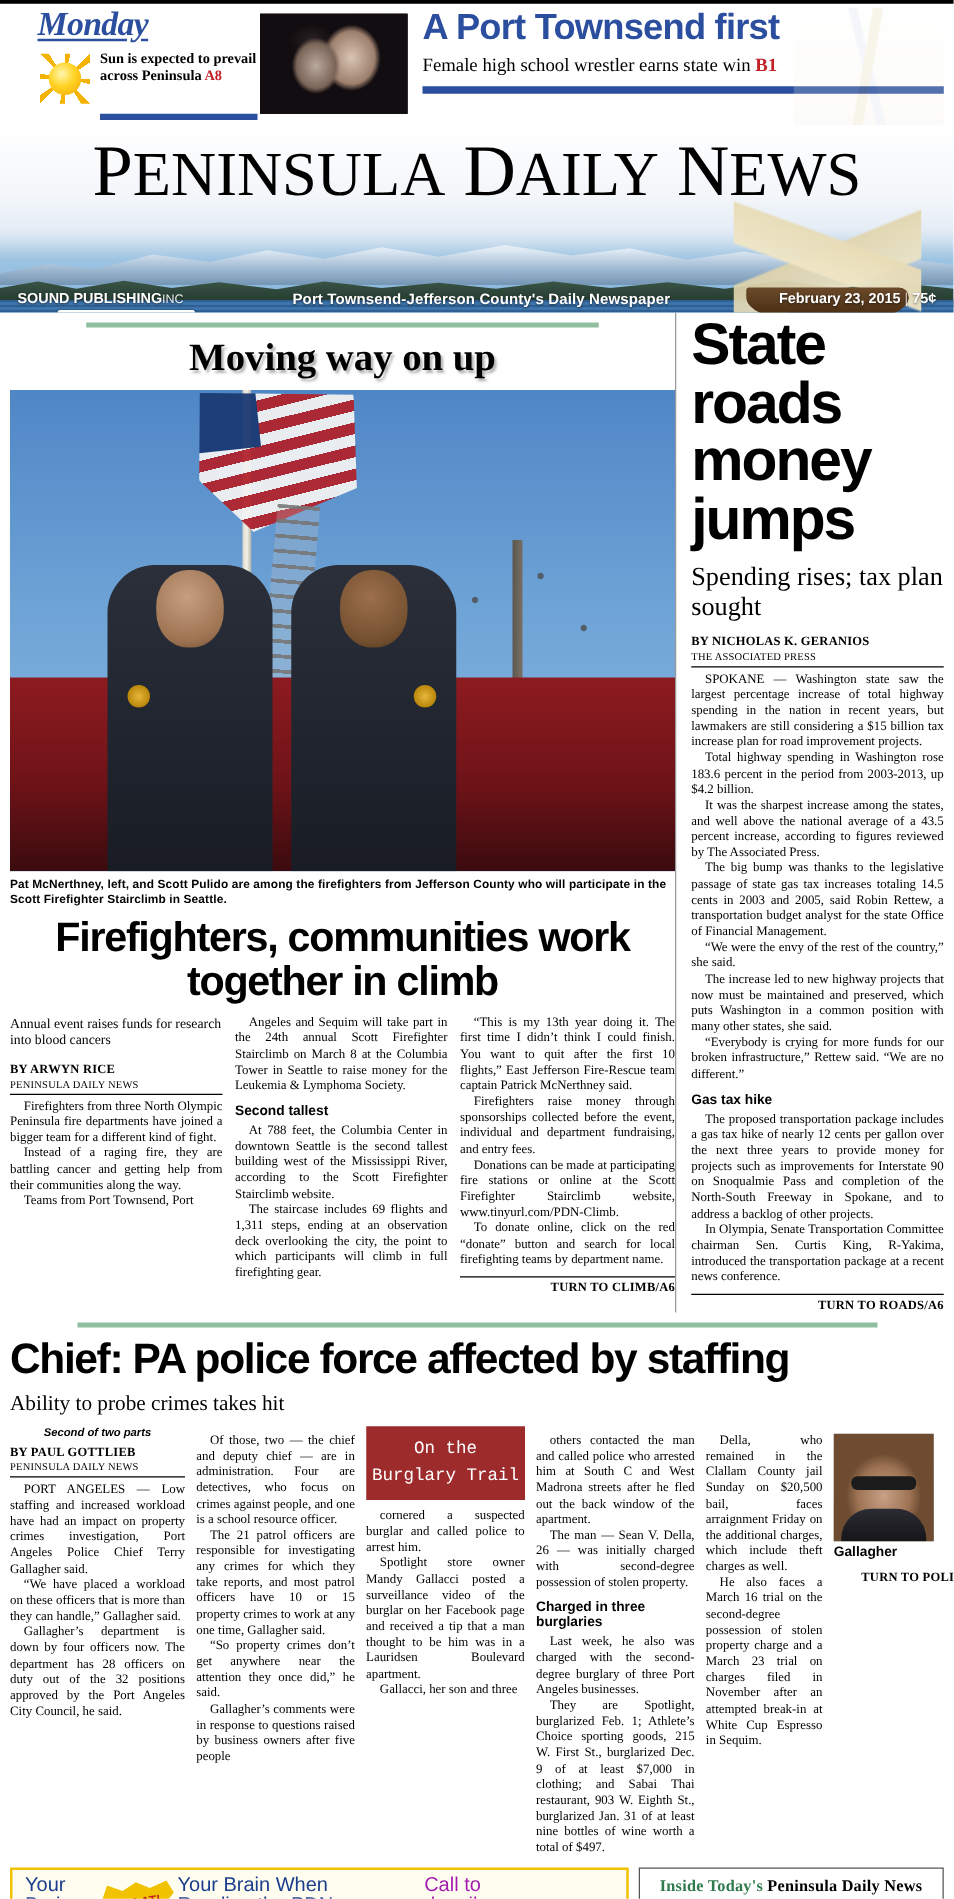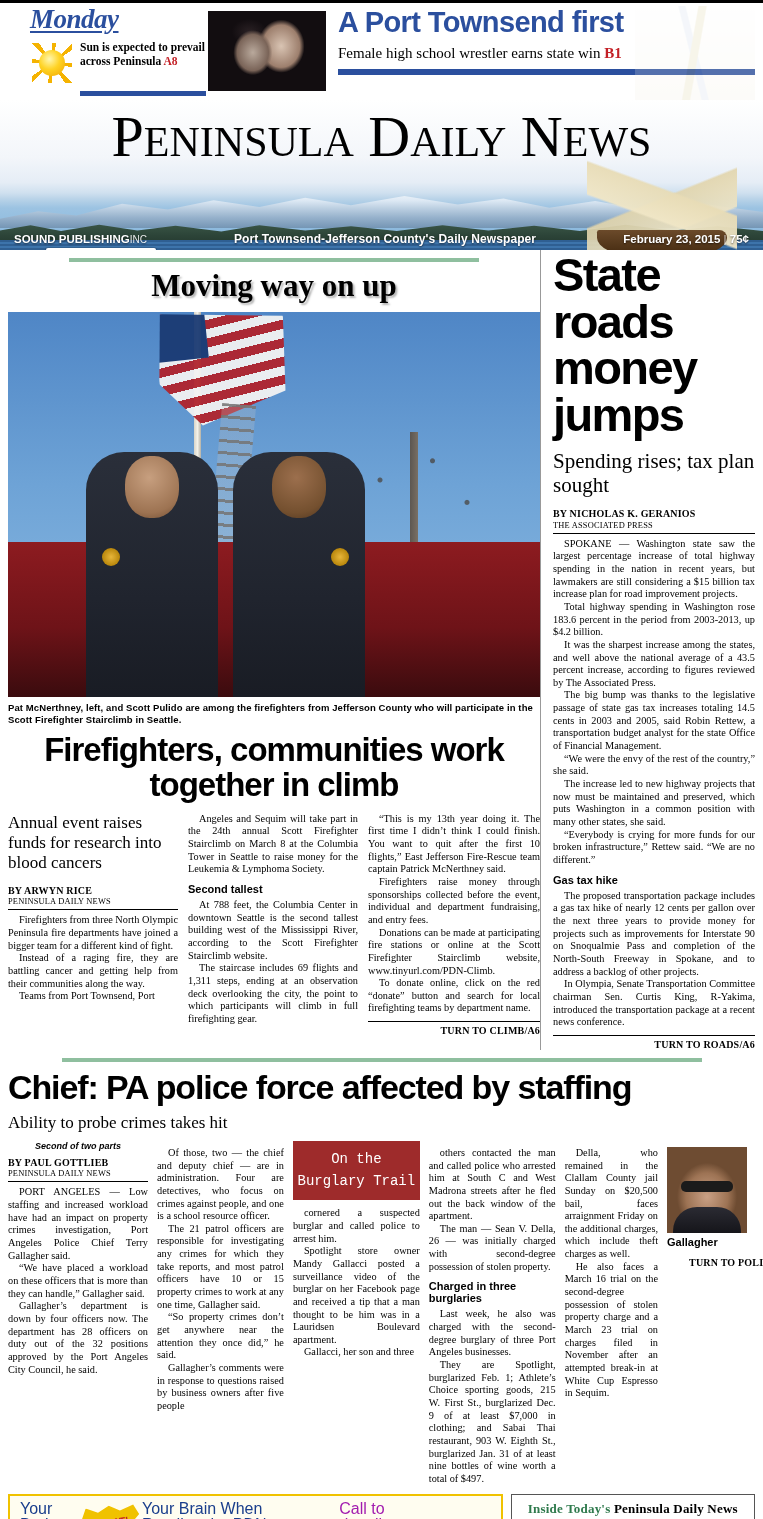--- a/index.html
+++ b/index.html
@@ -103,21 +103,21 @@
     background: repeating-linear-gradient(180deg,#2f5f92 0px,#2f5f92 2px,#3d74ab 2px,#3d74ab 4px);
   }
   .mh-title {
     position:absolute; left:0; right:0; top:8px;
     text-align:center;
     font-family:"Liberation Serif", serif;
     font-size:58px; font-weight:normal; line-height:1;
     letter-spacing:0px;
     color:#000;
   }
-  .mh-title .sc { font-size:42px; }
+  .mh-title .sc { font-size:50px; }
   .mh-ferry {
     position:absolute; left:46px; top:148px; width:110px; height:26px;
     background:
       linear-gradient(180deg, #ffffff 0%, #ffffff 58%, #2c3c4c 60%, #2c3c4c 100%);
     border-radius:2px 2px 6px 6px;
     box-shadow: 0 0 0 1px rgba(0,0,0,.15);
   }
   .mh-ferry:after{
     content:""; position:absolute; left:8px; top:3px; width:94px; height:6px;
     background: repeating-linear-gradient(90deg,#9fb6c8 0 3px, #ffffff 3px 6px);
@@ -234,21 +234,21 @@
     margin: 2px 0 10px 0;
   }
 
   .three-col { display:flex; gap:10px; }
   .tc { width:170px; }
   .tc2 { width:170px; }
   .tc3 { width:172px; }
 
   .deck-serif {
     font-family:"Liberation Serif", serif;
-    font-size:17px; line-height:1.2; margin-bottom:10px;
+    font-size:11px; line-height:1.2; margin-bottom:10px;
   }
   .byline {
     font-family:"Liberation Serif", serif;
     font-size:10px; font-weight:bold; letter-spacing:.2px;
     text-transform: uppercase; line-height:1.35;
   }
   .byline-org {
     font-family:"Liberation Serif", serif;
     font-size:8.4px; letter-spacing:.2px; text-transform:uppercase;
     margin-bottom:3px;

